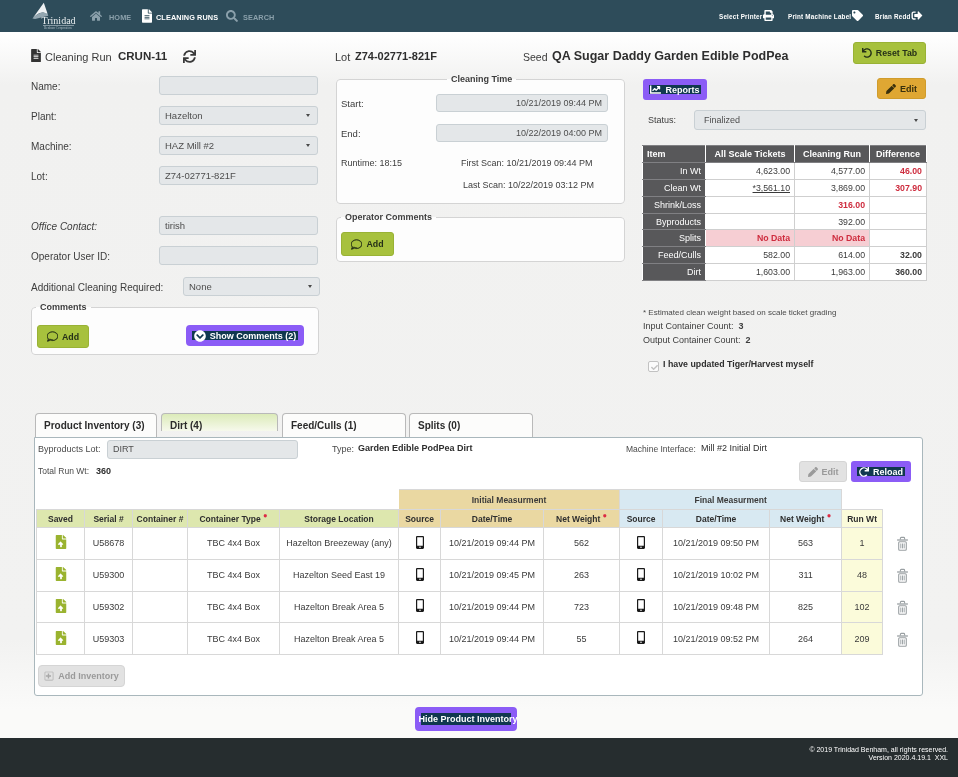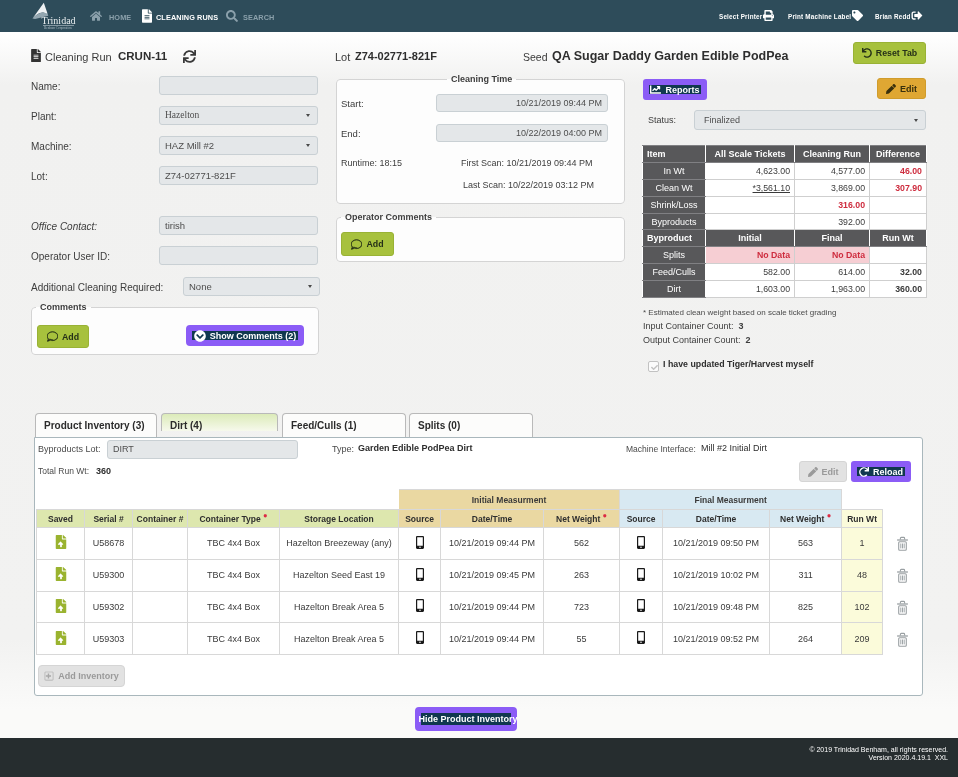--- a/index.html
+++ b/index.html
@@ -16,21 +16,21 @@
 fieldset{position:absolute;border:1px solid #d4d4d4;border-radius:4px;background:#fdfdfd;}
 legend{font-size:9px;font-weight:bold;color:#3d3d3d;padding:0 4px;margin-left:4px;white-space:nowrap;}
 .btn{position:absolute;border-radius:3px;font-weight:bold;font-size:8.8px;display:flex;align-items:center;justify-content:center;gap:4px;white-space:nowrap;}
 .btn-green{background:#a7c13d;border:1px solid #99b235;color:#253018;}
 .btn-navy{background:#10384f;color:#fff;border:6px solid #8b5cf6;}
 .btn-amber{background:#dfa733;border:1px solid #d09c2c;color:#39300d;}
 .btn-gray{background:#e2e2e2;border:1px solid #d5d5d5;color:#9a9a9a;}
 #sumtbl{position:absolute;left:642px;top:145px;width:284px;border-collapse:collapse;table-layout:fixed;}
 #sumtbl td{border:1px solid #cfcfcf;font-size:8.75px;height:16.9px;padding:0 4px;white-space:nowrap;overflow:hidden;}
 #sumtbl .dk{background:#58585a;color:#fff;font-weight:bold;text-align:left;font-size:9px;border-color:#808083 #fff;}
-#sumtbl .dkr{background:#58585a;color:#fff;font-weight:normal;text-align:center;font-size:9px;border:1px solid;border-color:#808083 #fff;}
+#sumtbl .dkr{background:#58585a;color:#fff;font-weight:normal;text-align:right;font-size:9px;border:1px solid;border-color:#808083 #fff;}
 #sumtbl .v{text-align:right;background:#fff;color:#3a3a3a;}
 #sumtbl .red{color:#ce2c3e;font-weight:bold;}
 #sumtbl .pink{background:#f6ced3;}
 .tab{position:absolute;top:413px;height:25px;border:1px solid #b9b9b9;border-bottom:none;border-radius:4px 4px 0 0;background:#fcfcfb;font-size:10px;font-weight:bold;color:#2b2b2b;line-height:24px;padding-left:8px;}
 #tabactive{background:linear-gradient(#dcebb9,#f6f9ec);z-index:3;height:18px;}
 #panel{position:absolute;left:34px;top:437px;width:889px;height:259px;background:#fff;border:1px solid #a9b7bc;border-radius:0 3px 3px 3px;z-index:1;}
 #invtbl{position:absolute;left:36px;top:489px;width:846px;border-collapse:collapse;table-layout:fixed;z-index:2;}
 #invtbl td,#invtbl th{border:1px solid #d8d8d8;font-size:9px;text-align:center;white-space:nowrap;overflow:hidden;padding:0;}
 #invtbl th{height:18px;font-weight:bold;color:#2e2e2e;font-size:8.5px;}
 #invtbl td{height:31.8px;color:#3a3a3a;}
@@ -98,21 +98,21 @@
         <path fill="#253018" d="M212.333 224.333H12c-6.627 0-12-5.373-12-12V12C0 5.373 5.373 0 12 0h48c6.627 0 12 5.373 12 12v78.112C117.773 39.279 184.26 7.47 258.175 8.007c136.906.994 246.448 111.623 246.157 248.532C504.041 393.258 393.12 504 256.333 504c-64.089 0-122.496-24.313-166.51-64.215-5.099-4.622-5.334-12.554-.467-17.42l33.967-33.967c4.474-4.474 11.662-4.717 16.401-.525C170.76 415.336 211.58 432 256.333 432c97.268 0 176-78.716 176-176 0-97.267-78.716-176-176-176-58.496 0-110.28 28.476-142.274 72.333h98.274c6.627 0 12 5.373 12 12v48c0 6.627-5.373 12-12 12z"></path>
       </svg>
     Reset Tab
   </div>
 </div>
 
 <div id="leftform">
   <div class="lbl" style="left:31px;top:81px;">Name:</div>
   <div class="inp" style="left:159px;top:76px;width:159px;height:19px;"></div>
   <div class="lbl" style="left:31px;top:111px;">Plant:</div>
-  <div class="inp" style="left:159px;top:106px;width:159px;height:19px;font-family:Liberation Serif, serif;">Hazelton<span class="caret"></span></div>
+  <div class="inp" style="left:159px;top:106px;width:159px;height:19px;">Hazelton<span class="caret"></span></div>
   <div class="lbl" style="left:31px;top:141px;">Machine:</div>
   <div class="inp" style="left:159px;top:136px;width:159px;height:19px;">HAZ Mill #2<span class="caret"></span></div>
   <div class="lbl" style="left:31px;top:171px;">Lot:</div>
   <div class="inp" style="left:159px;top:166px;width:159px;height:19px;">Z74-02771-821F</div>
   <div class="lbl" style="left:31px;top:221px;font-style:italic;">Office Contact:</div>
   <div class="inp" style="left:159px;top:216px;width:159px;height:19px;">tirish</div>
   <div class="lbl" style="left:31px;top:251px;">Operator User ID:</div>
   <div class="inp" style="left:159px;top:246px;width:159px;height:19px;"></div>
   <div class="lbl" style="left:31px;top:282px;">Additional Cleaning Required:</div>
   <div class="inp" style="left:183px;top:277px;width:137px;height:19px;">None<span class="caret"></span></div>
@@ -200,26 +200,20 @@
           <td class="dkr">Shrink/Loss</td>
           <td class="v"></td>
           <td class="v red">316.00</td>
           <td class="v"></td>
         </tr>
     <tr>
           <td class="dkr">Byproducts</td>
           <td class="v"></td>
           <td class="v">392.00</td>
           <td class="v"></td>
-        </tr>
-    <tr>
-          <td class="dk">Byproduct</td>
-          <td class="dk" style="text-align:center;">Initial</td>
-          <td class="dk" style="text-align:center;">Final</td>
-          <td class="dk" style="text-align:center;">Run Wt</td>
         </tr>
     <tr>
           <td class="dkr">Splits</td>
           <td class="v pink red">No Data</td>
           <td class="v pink red">No Data</td>
           <td class="v"></td>
         </tr>
     <tr>
           <td class="dkr">Feed/Culls</td>
           <td class="v">582.00</td>

